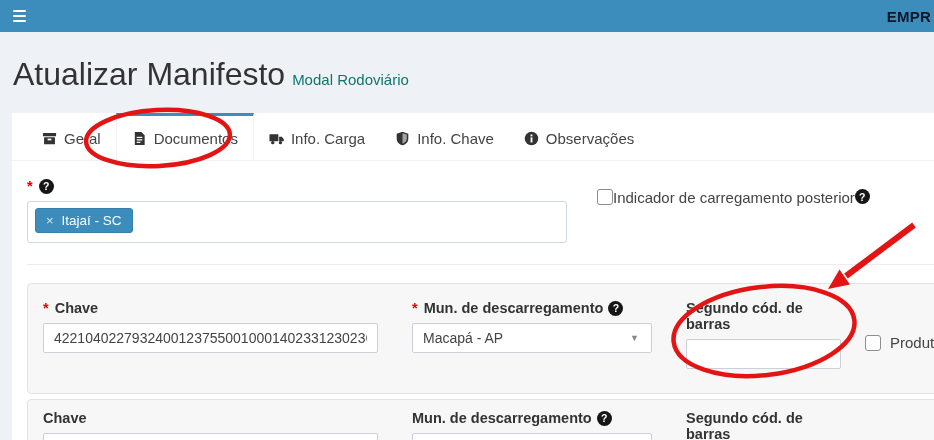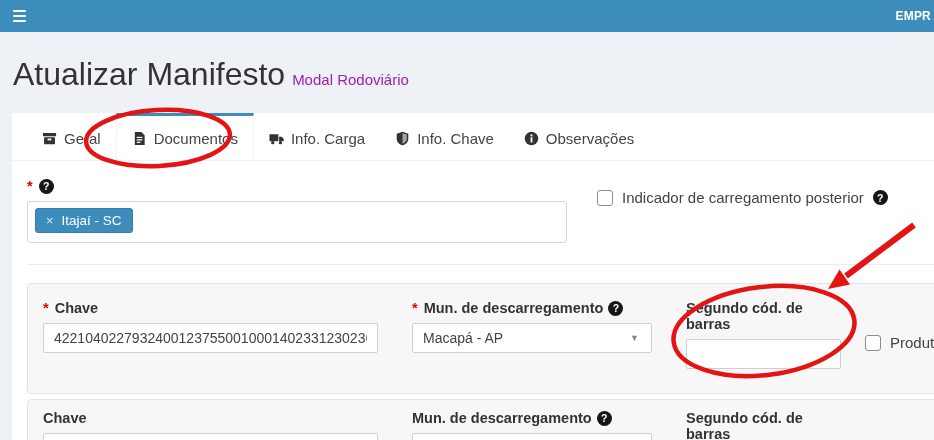--- a/index.html
+++ b/index.html
@@ -5,26 +5,26 @@
   html,body{margin:0;padding:0;}
   body{font-family:"Liberation Sans","DejaVu Sans",sans-serif;}
   .page{position:relative;width:934px;height:440px;overflow:hidden;background:#eef1f5;}
 
   
   .navbar{position:absolute;top:0;left:0;right:0;height:32px;background:#3c8dbc;z-index:2;}
   .hamburger{position:absolute;left:0;top:0;width:44px;height:32px;display:flex;flex-direction:column;
     align-items:flex-start;justify-content:center;padding-left:13px;box-sizing:border-box;gap:2.5px;cursor:pointer;}
   .hamburger i{display:block;width:13px;height:2.2px;background:#fff;border-radius:1px;}
   .navbar-company{position:absolute;right:3px;top:0;height:32px;display:flex;align-items:center;
-    color:#ffffff;font-size:12px;font-weight:600;letter-spacing:.2px;}
+    color:#0f172a;font-size:15px;font-weight:600;letter-spacing:.2px;}
 
   
   .content-header{position:absolute;top:56px;left:13px;white-space:nowrap;z-index:1;}
   .page-title{font-size:32px;font-weight:500;color:#333;}
-  .page-subtitle{font-size:15px;color:#a21caf;margin-left:7px;}
+  .page-subtitle{font-size:15px;color:#0f766e;margin-left:7px;}
 
   
   .box{position:absolute;top:113px;left:12px;width:928px;bottom:0;background:#fff;z-index:1;}
   .nav-tabs{display:flex;padding-left:15px;border-bottom:1px solid #f1f1f1;}
   .tab{display:flex;align-items:center;gap:7px;padding:14px 15px 13px;border-top:3px solid transparent;
     font-size:15px;color:#444;cursor:pointer;white-space:nowrap;}
   .tab.active{border-top-color:#3c8dbc;border-left:1px solid #f4f4f4;border-right:1px solid #f4f4f4;align-items:center;}
   .tab svg{width:15px;height:15px;fill:#333;flex:0 0 auto;}
 
   .pane{padding:17px 15px 0;}
@@ -34,21 +34,21 @@
   .help{width:15px;height:15px;border-radius:50%;background:#161616;color:#fff;font-size:10.5px;font-weight:700;
     display:inline-flex;align-items:center;justify-content:center;flex:0 0 auto;cursor:pointer;}
 
   .top-row{display:flex;align-items:flex-start;}
   .select2-box{margin-top:7px;width:540px;height:42px;box-sizing:border-box;background:#fff;
     border:1px solid #d2d6de;border-radius:3px;padding:4px 5px;cursor:text;}
   .tag{display:inline-flex;align-items:center;gap:8px;background:#3c8dbc;border:1px solid #367fa9;color:#fff;
     border-radius:3px;font-size:13.5px;padding:4px 10px;margin:2px;}
   .tag-x{color:#d5e6f3;font-size:13px;line-height:1;cursor:pointer;}
 
-  .indicador{margin-left:30px;padding-top:11px;display:flex;align-items:center;gap:9px;font-size:15px;color:#444;}
+  .indicador{margin-left:30px;padding-top:11px;display:flex;font-size:15px;color:#444;}
   .checkbox{width:16px;height:16px;box-sizing:border-box;border:1px solid #8d8d8d;border-radius:3px;background:#fff;
     flex:0 0 auto;cursor:pointer;}
 
   .divider{border:0;border-top:1px solid #ececec;margin:21px -15px 0 0;}
 
   
   .doc-card{margin-top:18px;background:#f7f7f7;border:1px solid #e3e3e3;border-radius:4px;
     padding:16px 15px 24px;width:908px;box-sizing:content-box;}
   .doc-card.second{margin-top:5px;padding-top:10px;padding-bottom:60px;}
   .doc-row{display:flex;align-items:flex-start;}

